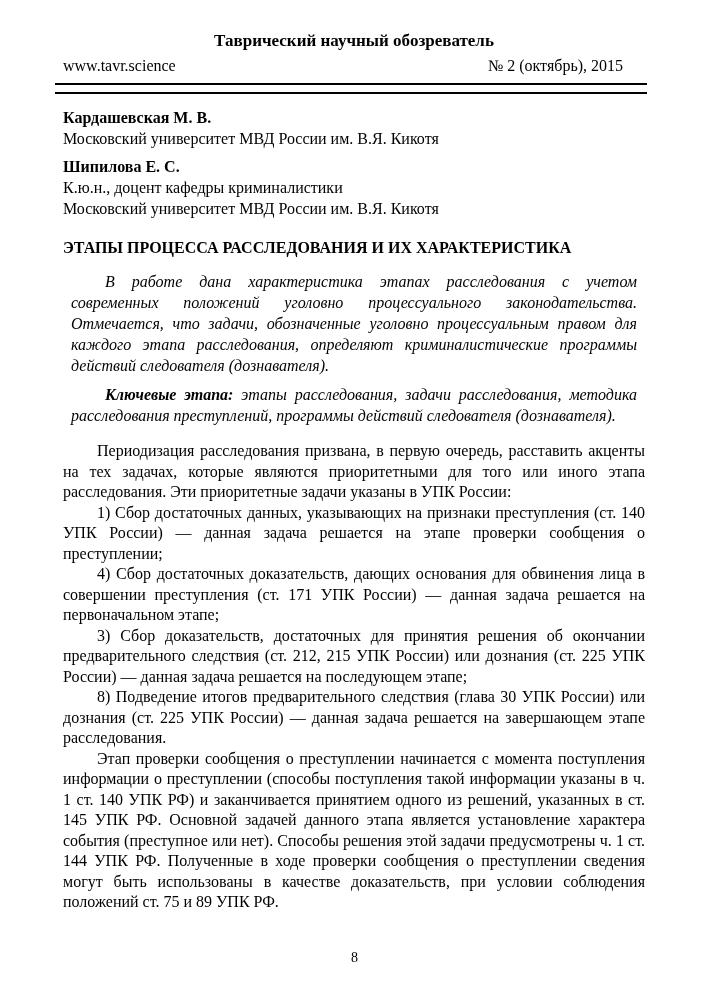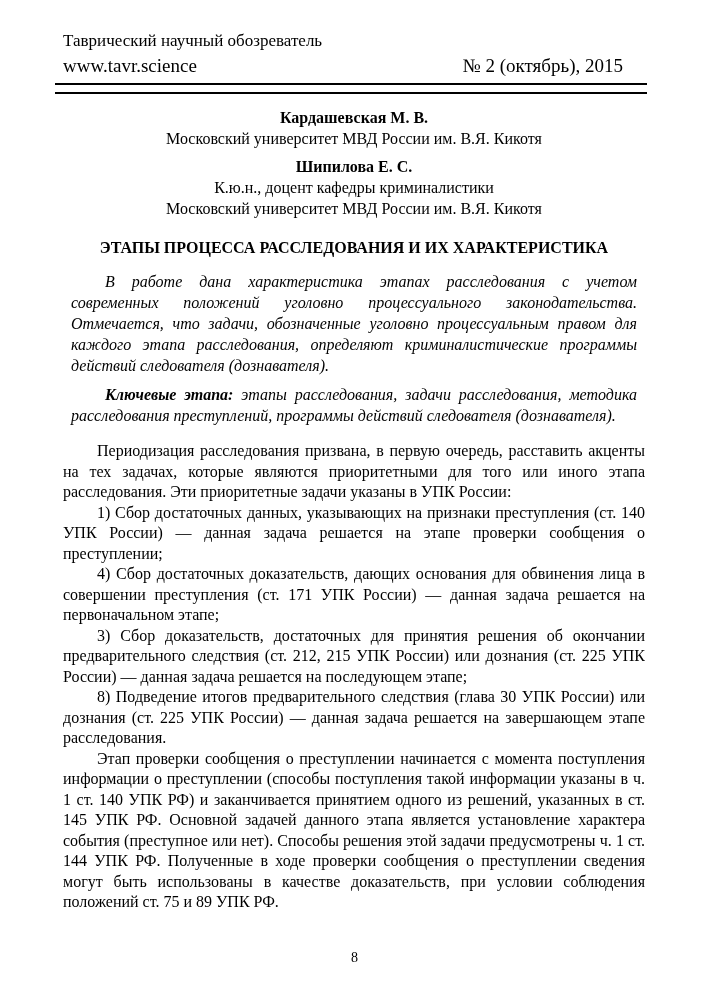--- a/index.html
+++ b/index.html
@@ -17,27 +17,28 @@
     box-sizing: border-box;
     padding: 30px 64px 0 63px;
     font-family: "Liberation Serif", serif;
     font-size: 16px;
     overflow: hidden;
   }
   
   .j-name {
     font-size: 17px;
     line-height: 21px;
-    text-align: left;
+    text-align: center;
+    font-weight: bold;
   }
   .j-row {
     display: flex;
     justify-content: space-between;
     align-items: baseline;
-    font-size: 19px;
+    font-size: 16px;
     line-height: 21px;
     margin-top: 4px;
   }
   .j-issue { padding-right: 22px; }
   .rule {
     height: 0;
     border-top: 2px solid #000;
     margin-left: -8px;
     margin-right: -2px;
   }
@@ -45,31 +46,31 @@
   .rule-bottom { margin-top: 7px; border-top-width: 2.5px; }
   
   .udk {
     margin-top: 12px;
     font-weight: bold;
     line-height: 21px;
   }
   
   .authors {
     margin-top: 13px;
-    text-align: center;
+    text-align: left;
     line-height: 21px;
   }
   .author + .author { margin-top: 7px; }
   .a-name { font-weight: bold; }
   
   .title {
     margin: 18px 0 0 0;
     font-size: 16px;
     font-weight: bold;
-    text-align: center;
+    text-align: left;
     line-height: 21px;
   }
   
   .abstract {
     margin-top: 13px;
     font-style: italic;
   }
   .abstract p {
     margin: 8px;
     text-align: justify;

